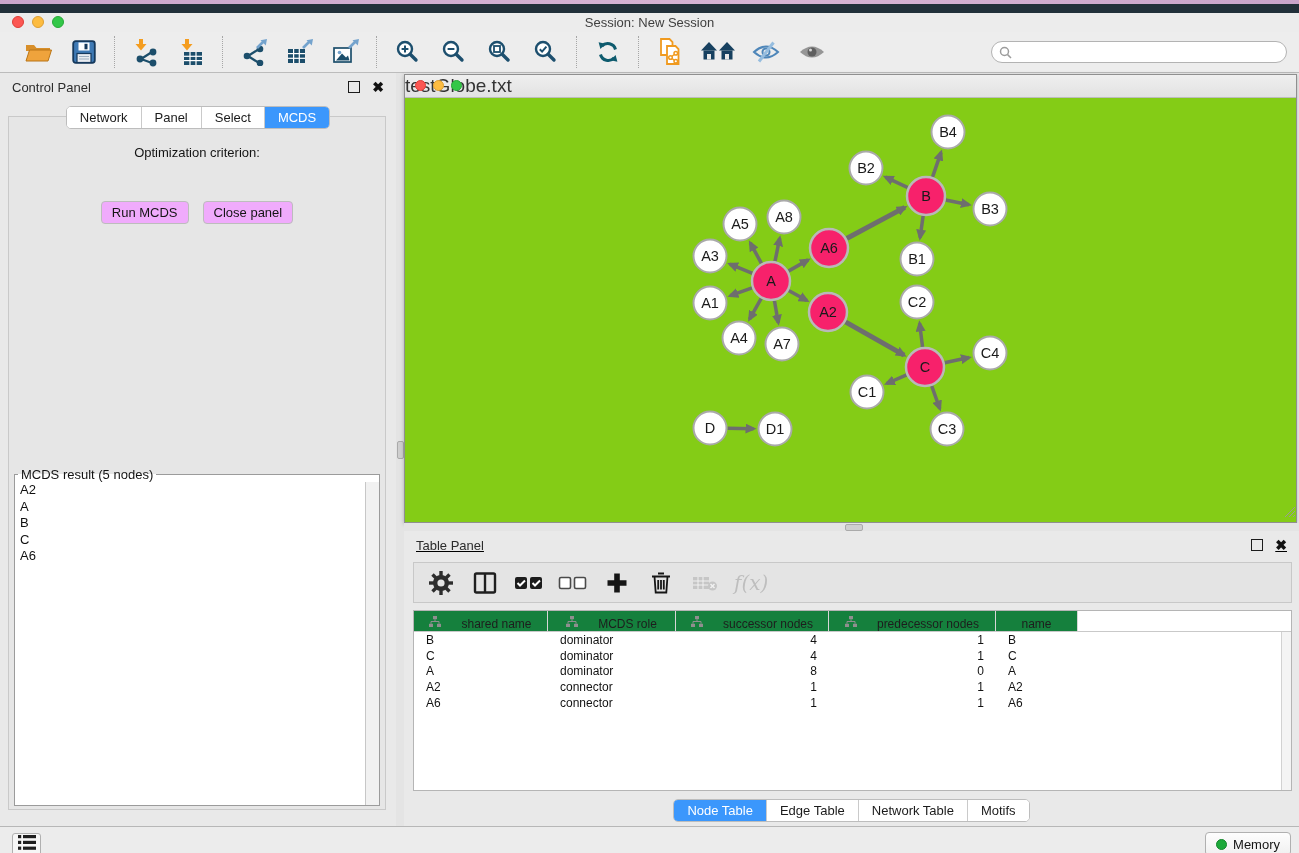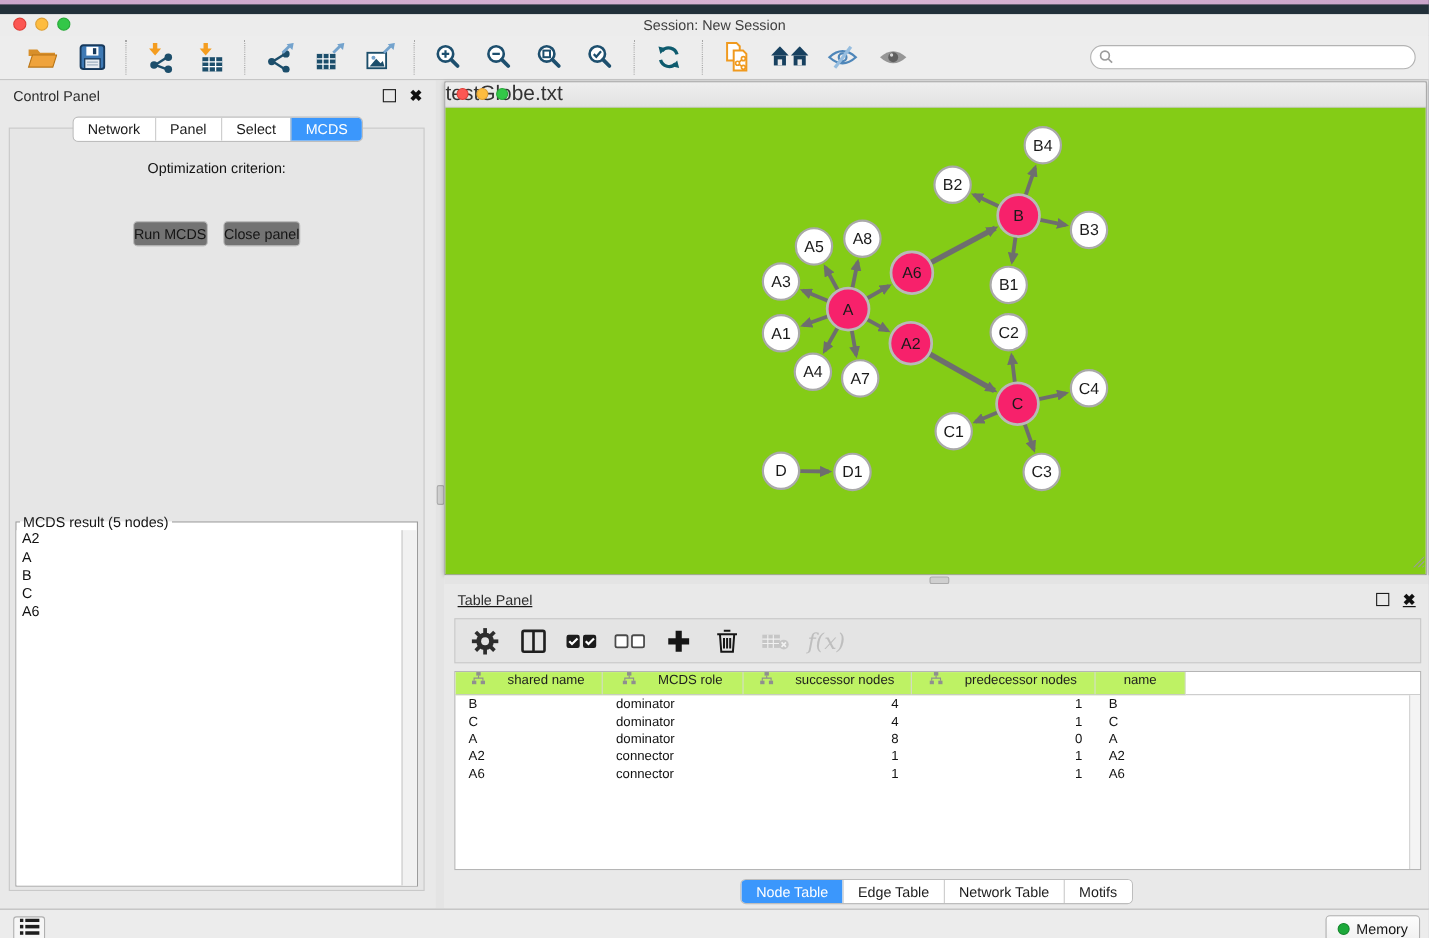--- a/index.html
+++ b/index.html
@@ -49,21 +49,21 @@
   .cp-tabs{position:absolute;top:33px;left:0;width:100%;text-align:center;z-index:2;}
   .cp-content{position:absolute;left:8px;top:43px;width:378px;height:694px;
        background:#e6e6e6;border:1px solid #c9c9c9;box-sizing:border-box;}
   .opt-label{margin-top:28px;text-align:center;font-size:13px;color:#141414;}
   .combo{position:absolute;left:33px;top:51px;width:313px;height:23px;background:#fff;
        border:1px solid #a9a9a9;border-radius:4px;display:flex;align-items:center;box-sizing:border-box;cursor:pointer;}
   .combo-text{flex:1;font-size:13px;color:#141414;padding-left:8px;white-space:nowrap;overflow:hidden;}
   .combo-step{width:19px;height:21px;border-radius:3px;margin-right:0px;
        background:linear-gradient(#6db1fb,#2f7fee);display:flex;align-items:center;justify-content:center;}
   .btn-row{position:absolute;top:84px;left:0;width:100%;display:flex;justify-content:center;gap:14px;}
-  .mac-btn{background:#737373;border:1px solid #bdbdbd;border-radius:4px;padding:3px 0;
+  .mac-btn{background:#f0abfc;border:1px solid #bdbdbd;border-radius:4px;padding:3px 10px;
        font-size:13px;color:#151515;cursor:pointer;font-family:"Liberation Sans",sans-serif;}
   fieldset.mcds{position:absolute;left:5px;top:350px;width:366px;height:339px;margin:0;padding:0;
        border:1px solid #9b9b9b;background:#fff;box-sizing:border-box;}
   fieldset.mcds legend{font-size:13px;color:#131313;margin-left:3px;padding:0 3px;}
   .mcds-list{position:absolute;left:0;top:0;right:0;bottom:0;background:#fff;overflow:hidden;}
   .mcds-item{font-size:13px;line-height:16.5px;padding-left:5px;color:#101010;}
   .mcds-scroll{position:absolute;right:0;top:0;bottom:0;width:13px;background:#f1f1f1;border-left:1px solid #c7c7c7;}
 
   
   .v-divider{position:absolute;left:396px;top:60px;width:8px;height:753px;background:#e4e4e4;}
@@ -86,22 +86,22 @@
 
   
   .table-panel{position:absolute;left:404px;top:518px;width:895px;height:295px;background:#e9e9e9;text-decoration:underline;}
   .tbl-toolbar{position:absolute;left:9px;right:7px;top:31px;height:41px;background:#e4e4e4;
        border:1px solid #c8c8c8;display:flex;align-items:center;gap:14px;padding-left:12px;box-sizing:border-box;}
   .fx{font-family:"DejaVu Serif","Liberation Serif",serif;font-style:italic;
        color:#9a9a9a;font-size:20px;}
   .tbl-wrap{position:absolute;left:9px;right:7px;top:79px;height:181px;background:#fff;
        border:1px solid #b5b5b5;box-sizing:border-box;overflow:hidden;}
   .tbl-header{display:flex;height:21px;}
-  .th{display:flex;align-items:flex-start;justify-content:center;gap:20px;font-size:12px;color:#1d1d1d;
-       background:#bef264;border-right:1px solid #d6d6d6;border-bottom:1px solid #c9c9c9;box-sizing:border-box;cursor:pointer;}
+  .th{display:flex;align-items:flex-end;justify-content:center;gap:20px;font-size:12px;color:#1d1d1d;
+       background:#15803d;border-right:1px solid #d6d6d6;border-bottom:1px solid #c9c9c9;box-sizing:border-box;cursor:pointer;}
   .th-fill{flex:1;background:#fff;border-bottom:1px solid #c9c9c9;}
   .tr{display:flex;height:15.8px;align-items:center;font-size:12px;color:#121212;cursor:pointer;}
   .td{box-sizing:border-box;padding:0 12px;white-space:nowrap;overflow:hidden;}
   .td.r{text-align:right;}
   .tbl-scroll{position:absolute;right:0;top:21px;bottom:0;width:9px;background:#f4f4f4;border-left:1px solid #d2d2d2;}
   .tbl-tabs{position:absolute;left:0;right:0;top:268px;text-align:center;}
 
   
   .status-bar{position:absolute;left:0;top:813px;width:100%;height:31px;background:#ececec;
        border-top:1px solid #b7b7b7;box-sizing:border-box;}

